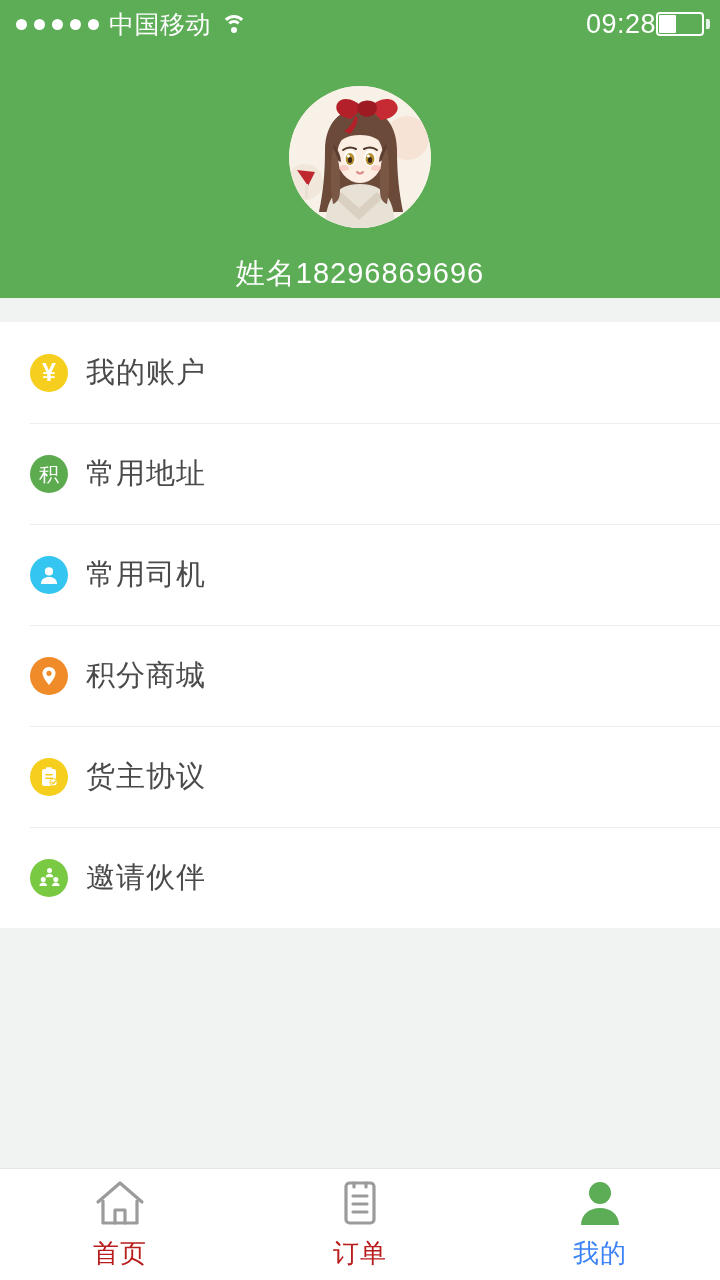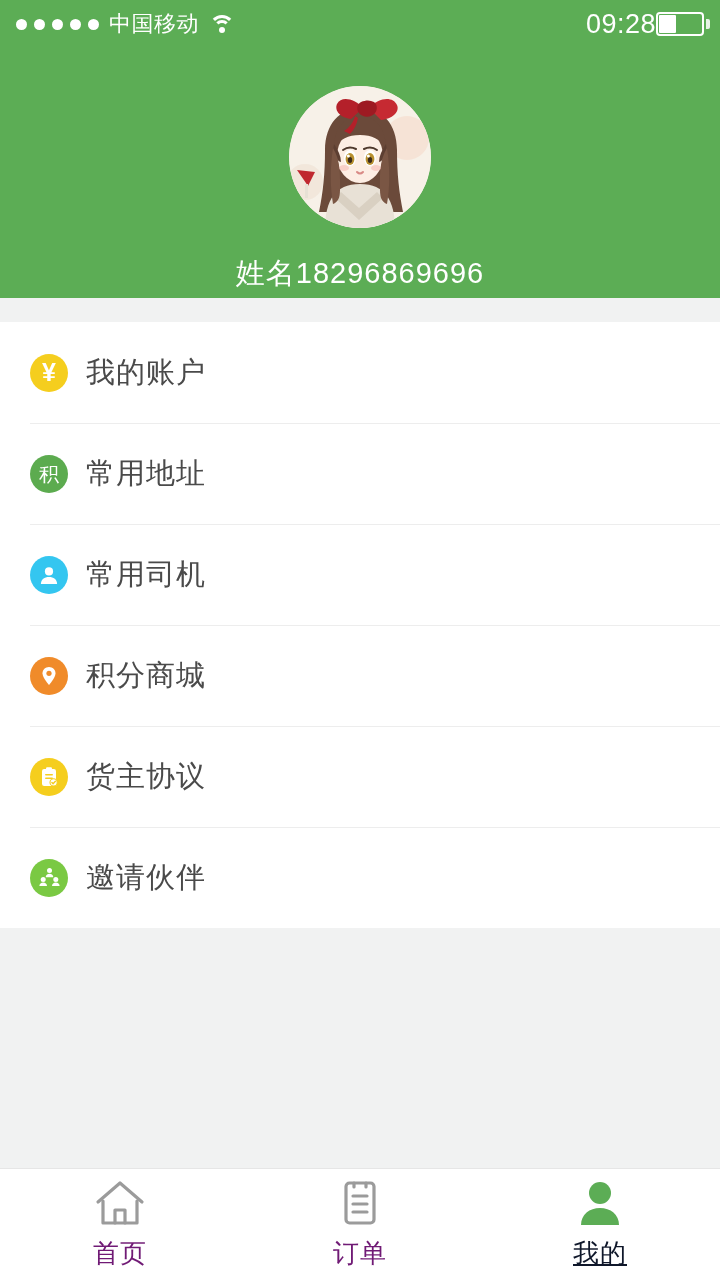--- a/index.html
+++ b/index.html
@@ -17,21 +17,21 @@
     background:#5cad55;
     display:flex; flex-direction:column; align-items:center;
   }
   .statusbar {
     width:100%; height:48px; display:flex; align-items:center;
     padding:0 16px; color:#ffffff;
   }
   .sb-left { display:flex; align-items:center; gap:10px; flex:0 0 auto; }
   .dots { display:flex; align-items:center; gap:7px; }
   .dot { width:11px; height:11px; border-radius:50%; background:#ffffff; }
-  .carrier { font-size:22px; letter-spacing:.5px; line-height:1; }
+  .carrier { font-size:25px; letter-spacing:.5px; line-height:1; }
   .wifi { position:relative; width:26px; height:20px; }
   .wifi i {
     position:absolute; left:50%; border:3px solid #ffffff;
     border-bottom-color:transparent; border-left-color:transparent;
     border-right-color:transparent; border-radius:50%;
     transform:translateX(-50%);
   }
   .wifi .a { width:26px; height:26px; top:1px; }
   .wifi .b { width:16px; height:16px; top:6px; }
   .wifi .c {
@@ -118,22 +118,22 @@
   .tabbar {
     position:absolute; bottom:0; left:0; width:720px; height:112px;
     background:#ffffff; display:flex; align-items:center;
     border-top:1px solid #e6e6e6;
   }
   .tab {
     flex:1 1 0; display:flex; flex-direction:column;
     align-items:center; justify-content:center; gap:9px; height:100%;
   }
   .tab-icon { height:48px; display:flex; align-items:flex-end; }
-  .tab-label { font-size:26px; color:#701a75; letter-spacing:1px; }
-  .tab.active .tab-label { color:#0f172a;text-decoration:underline; }
+  .tab-label { font-size:26px; color:#b91c1c; letter-spacing:1px; }
+  .tab.active .tab-label { color:#3b82f6; }
 </style>
 </head>
 <body>
 
 <div id="app">
 
   <div class="header">
 
     <div class="statusbar">
       <div class="sb-left">

